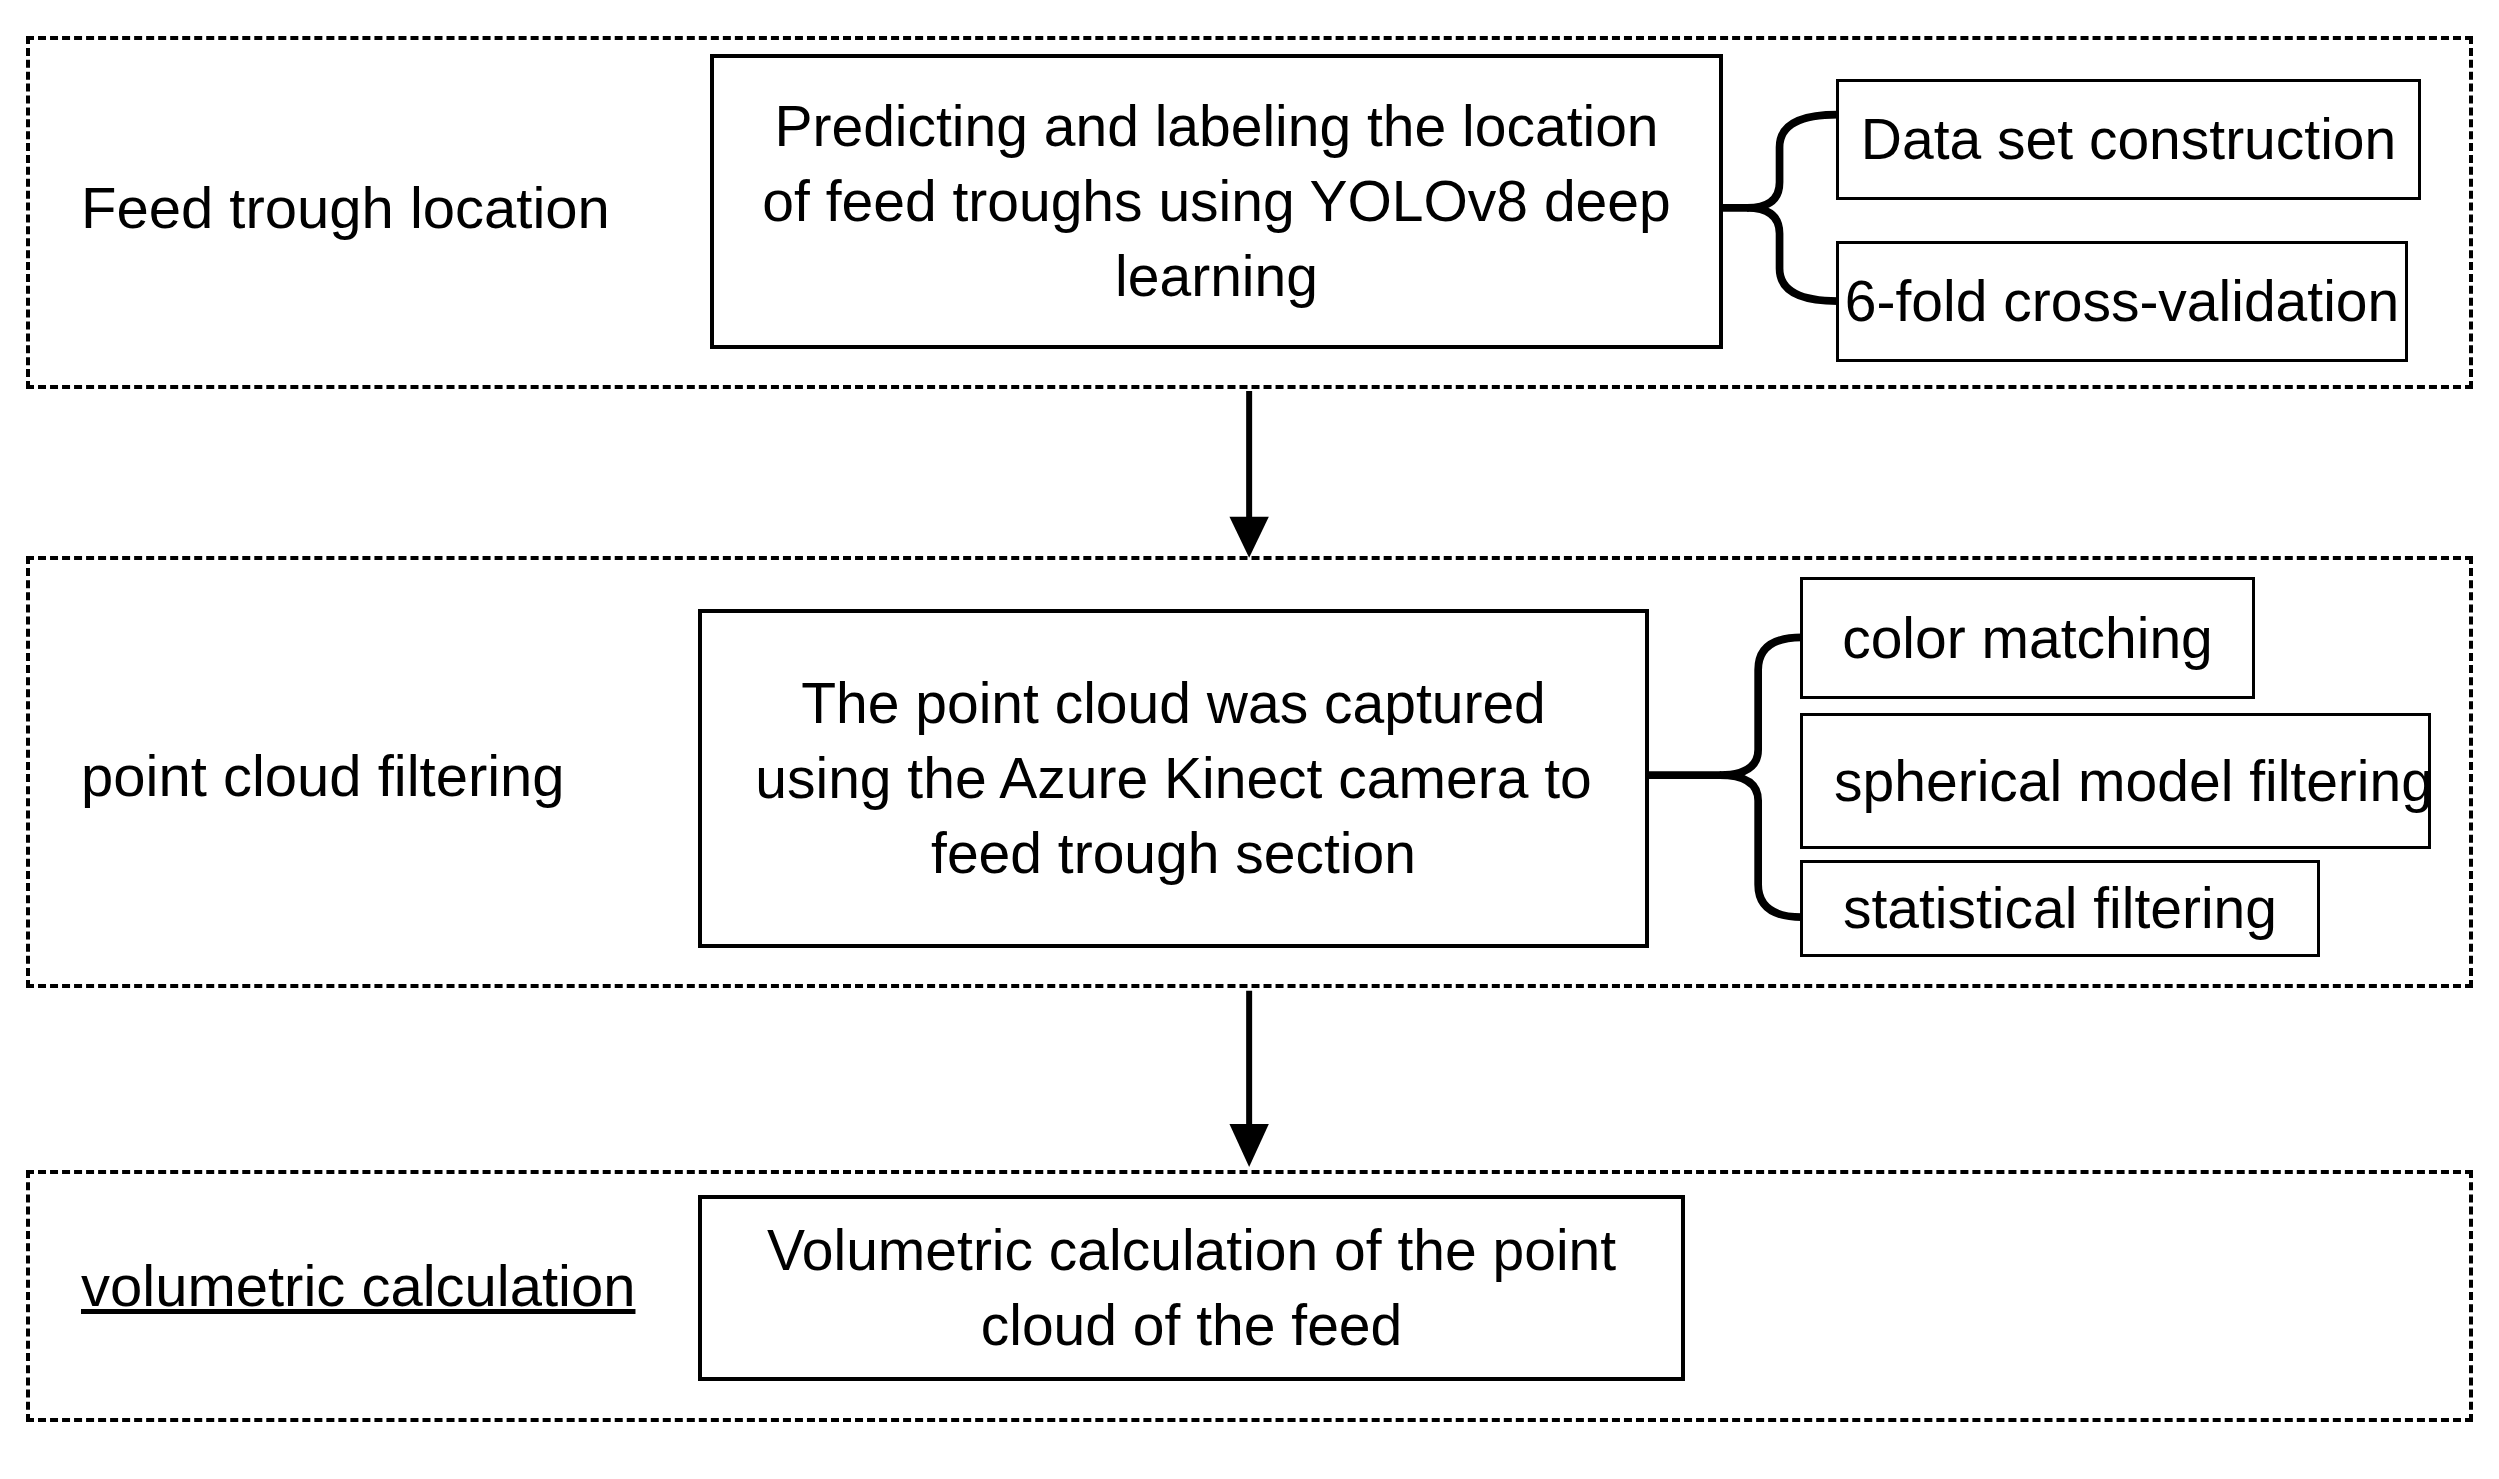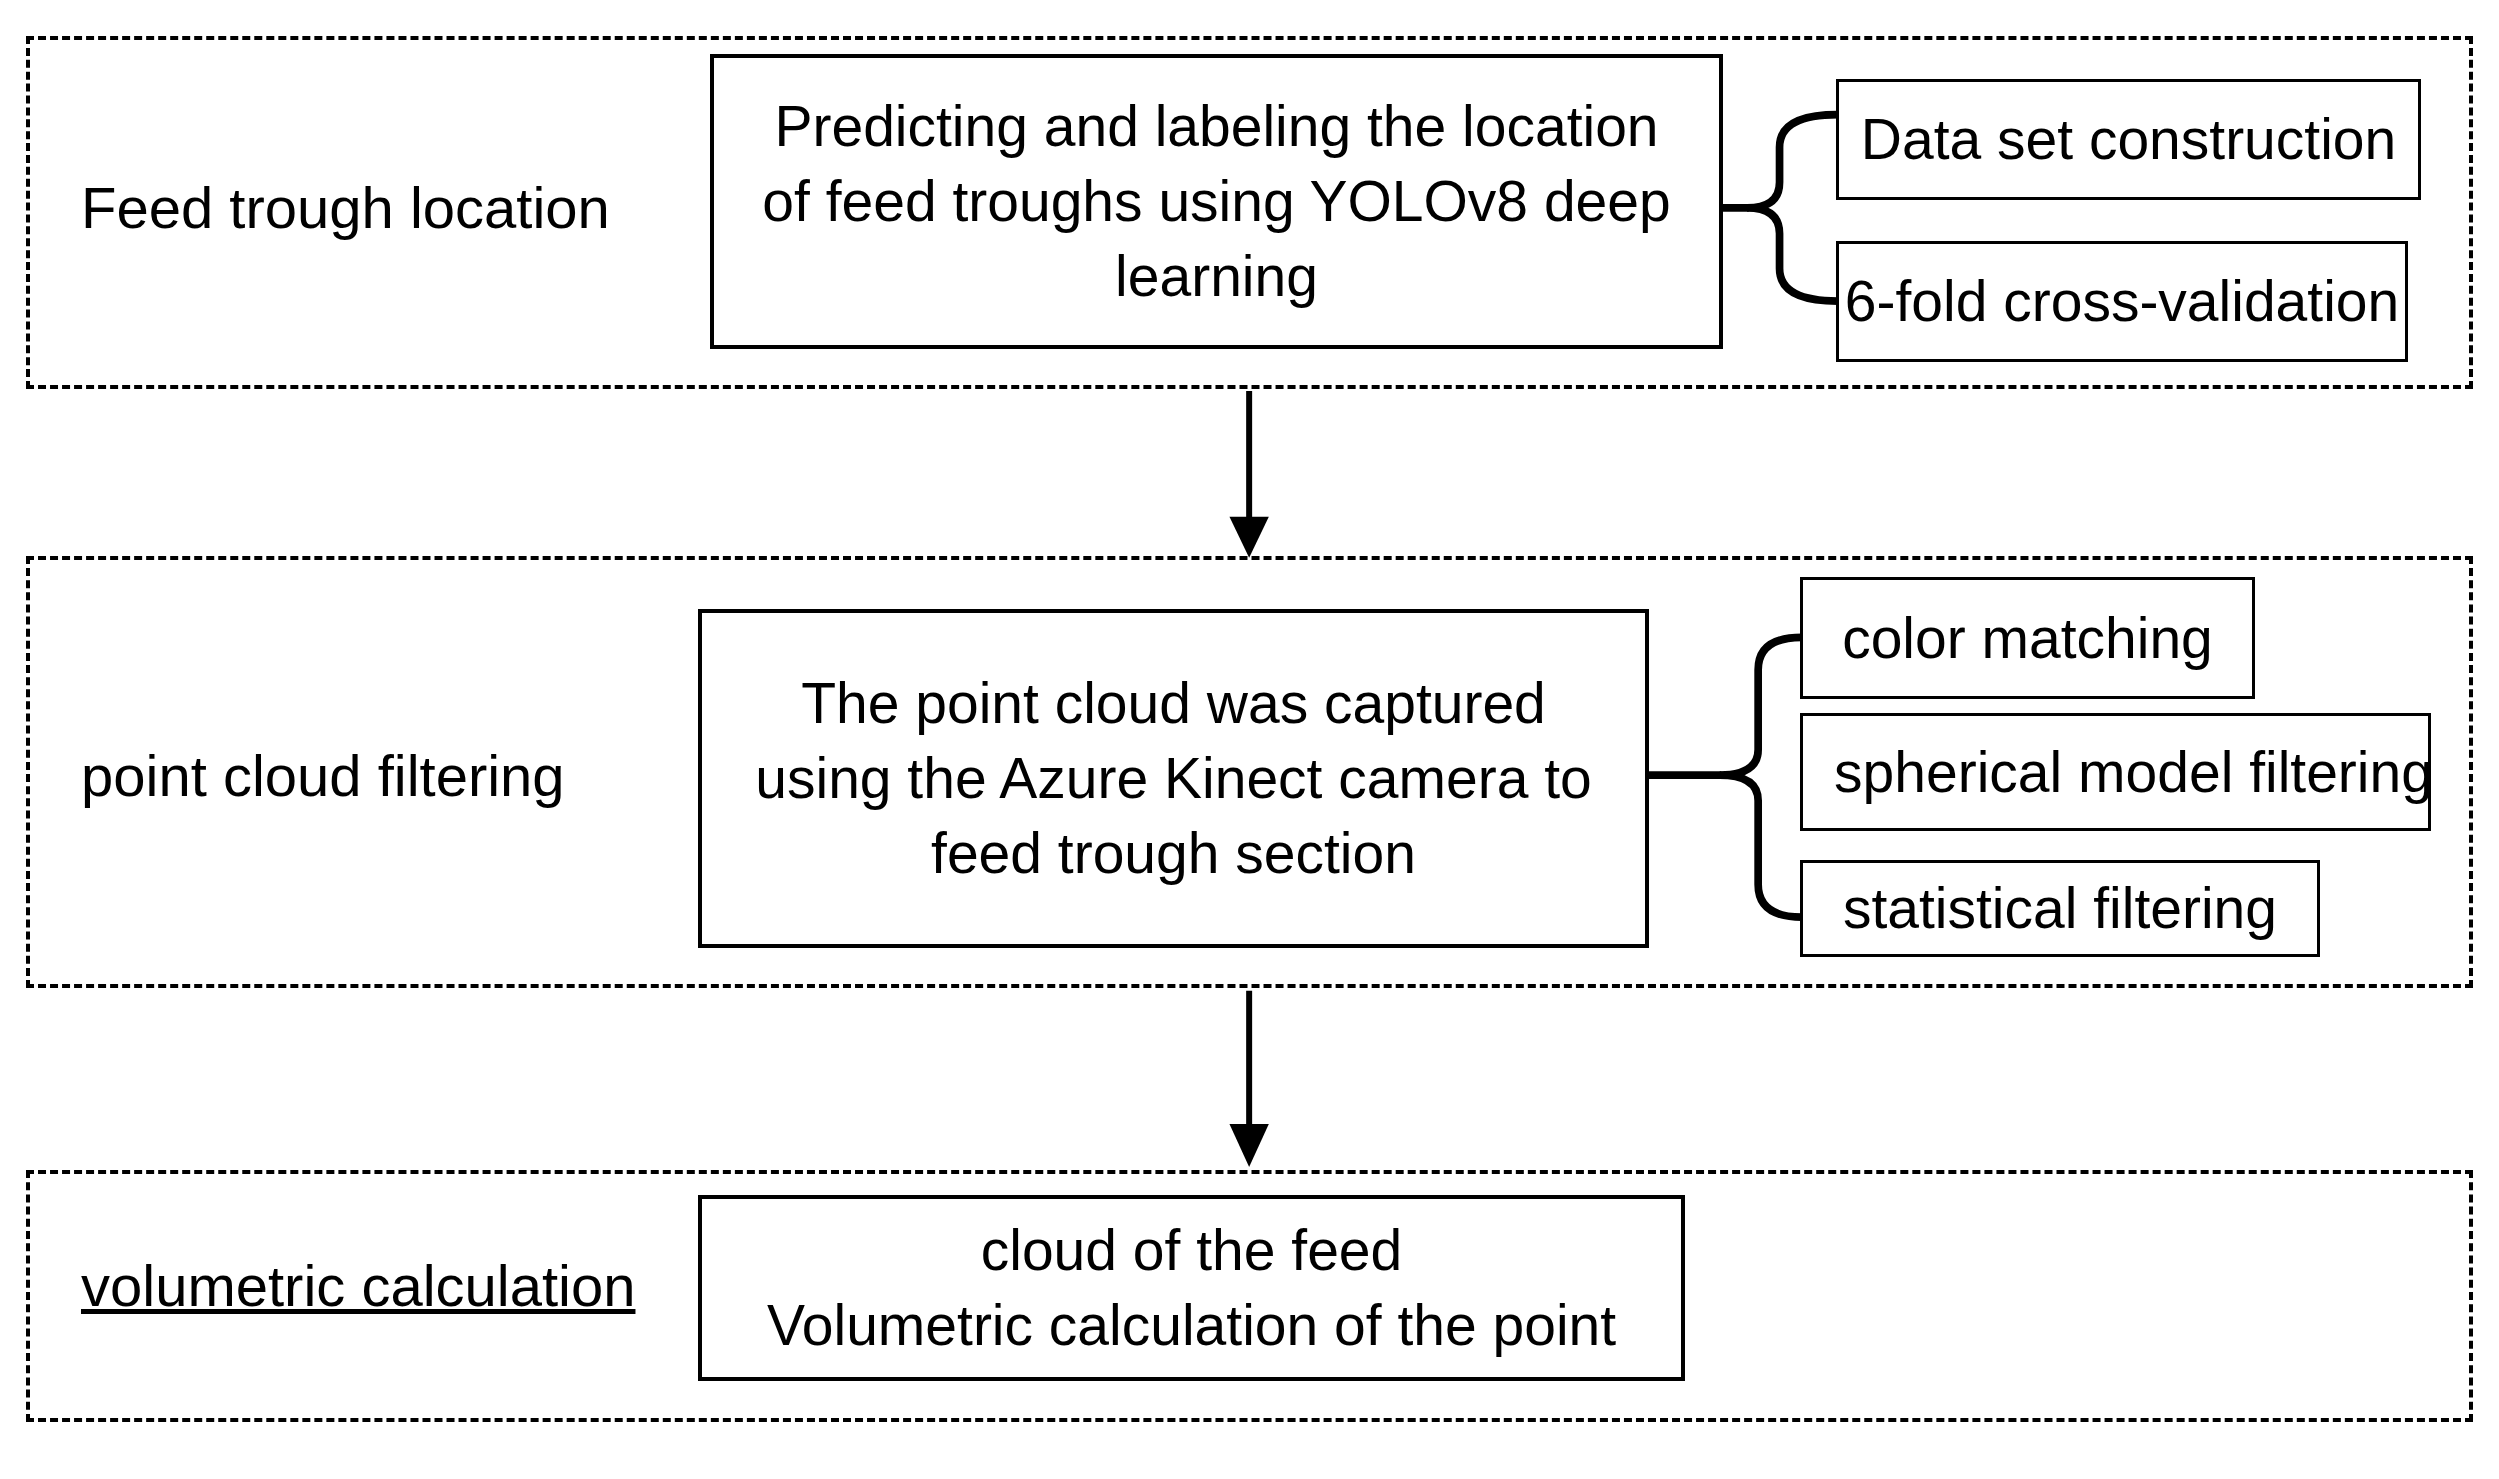--- a/index.html
+++ b/index.html
@@ -100,31 +100,31 @@
   <div class="solid-box main-box" style="left:698px; top:609px; width:951px; height:339px;">
     <div class="box-line">The point cloud was captured</div>
     <div class="box-line">using the Azure Kinect camera to</div>
     <div class="box-line">feed trough section</div>
   </div>
 
   <div class="solid-box branch-box" style="left:1800px; top:577px; width:455px; height:122px;justify-content:center;">
     <div class="box-line">color matching</div>
   </div>
 
-  <div class="solid-box branch-box" style="left:1800px; top:713px; width:631px; height:118px;padding-left:36px;">
+  <div class="solid-box branch-box" style="left:1800px; top:713px; width:631px; height:136px;padding-left:36px;">
     <div class="box-line">spherical model filtering</div>
   </div>
 
   <div class="solid-box branch-box" style="left:1800px; top:860px; width:520px; height:97px;align-items:center;">
     <div class="box-line">statistical filtering</div>
   </div>
 
   <div class="dashed-section" style="left:26px; top:1170px; width:2447px; height:252px;"></div>
 
   <div class="side-label" style="left:81px; top:1252px; width:590px;text-decoration:underline;">volumetric calculation</div>
 
   <div class="solid-box main-box" style="left:698px; top:1195px; width:987px; height:186px;">
+    <div class="box-line">Volumetric calculation of the point</div>
     <div class="box-line">cloud of the feed</div>
-    <div class="box-line">Volumetric calculation of the point</div>
   </div>
 
 </div>
 
 
 </body></html>

